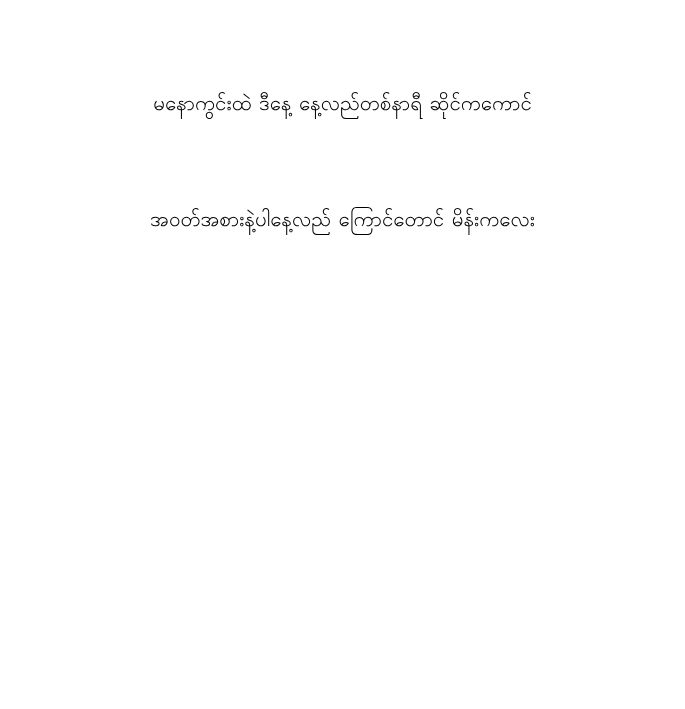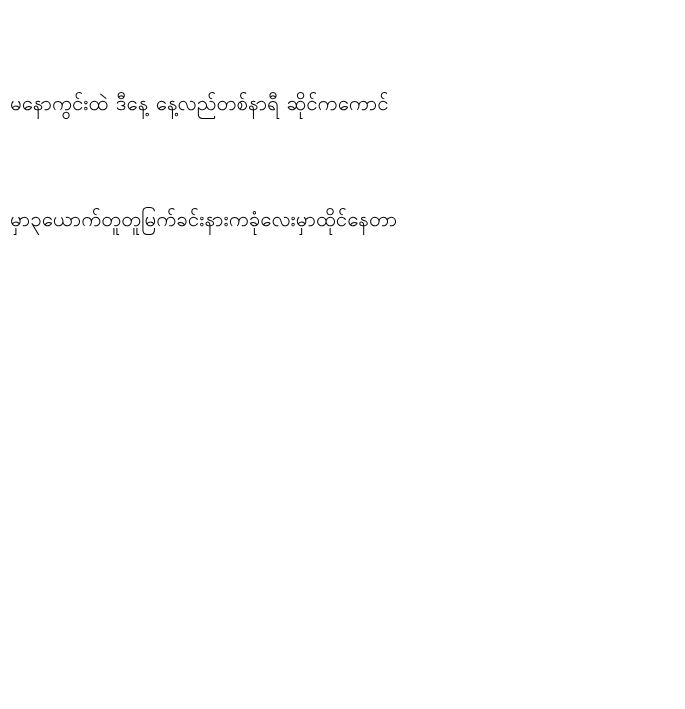--- a/index.html
+++ b/index.html
@@ -23,29 +23,30 @@
     color: #000000;
     letter-spacing: 0px;
     word-spacing: 1px;
     text-align: left;
     white-space: pre-wrap;
     overflow-wrap: break-word;
   }
   .line {
     display: block;
     white-space: nowrap;
+    text-align: center;
   }
 </style>
 </head>
 <body>
 
 <div id="page">
   <div class="text-block">
     <span class="line">မနောကွင်းထဲ ဒီနေ့ နေ့လည်တစ်နာရီ ဆိုင်ကကောင်</span>
-    <span class="line">မှာ၃ယောက်တူတူမြက်ခင်းနားကခုံလေးမှာထိုင်နေတာ</span>
+    <span class="line">အဝတ်အစားနဲ့ပါနေ့လည် ကြောင်တောင် မိန်းကလေး</span>
     
     
     
     
     
     
     
     
     
     

